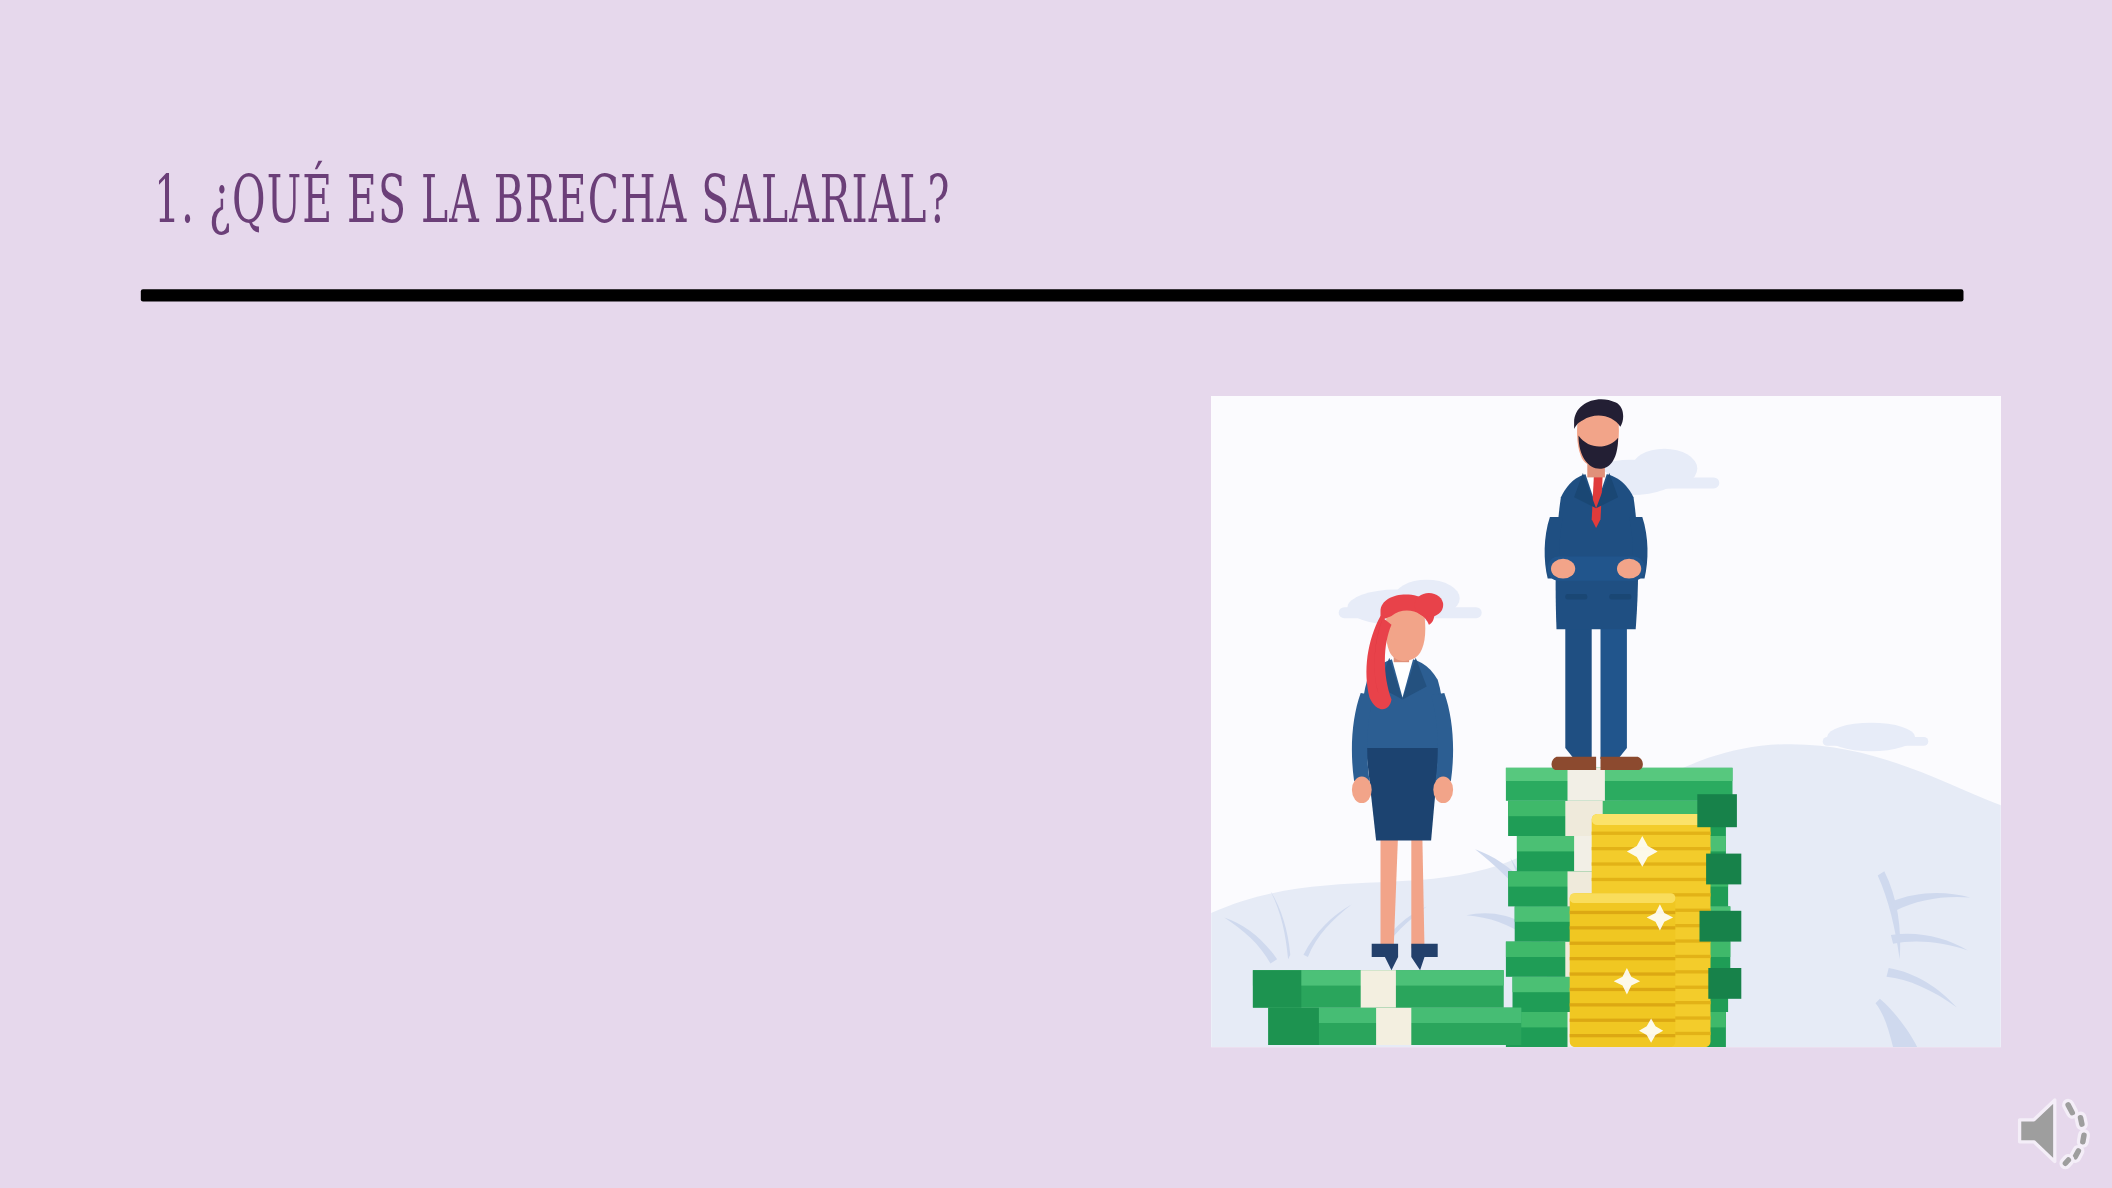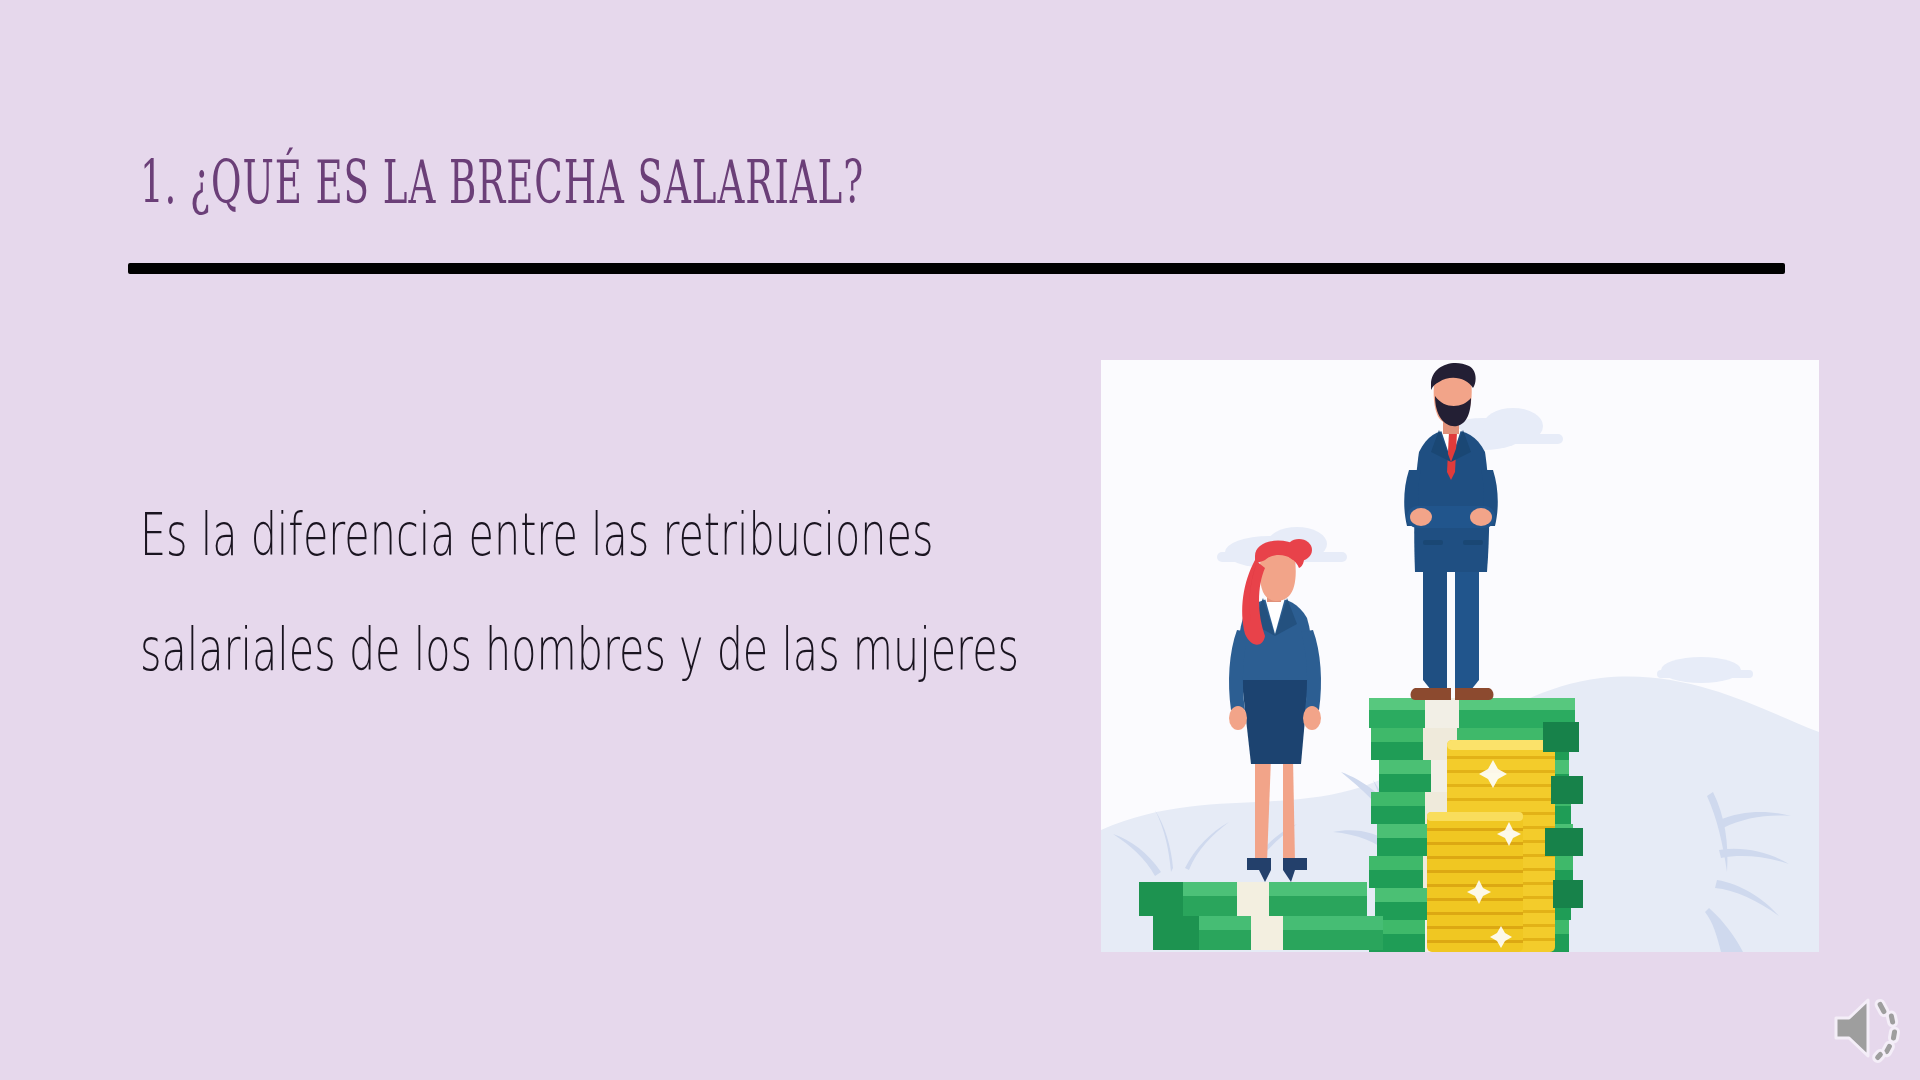--- a/index.html
+++ b/index.html
@@ -89,24 +89,20 @@
 </style>
 </head>
 <body>
 
 <div id="slide">
 
   <div id="slide-title">1. ¿QUÉ ES LA BRECHA SALARIAL?</div>
 
   <div id="title-rule"></div>
 
-  <div id="body-block">
-    <div class="body-line">Es la diferencia entre las retribuciones</div>
-    <div class="body-line">salariales de los hombres y de las mujeres</div>
-  </div>
 
   <div id="illustration-panel">
     <svg id="illustration-svg" viewBox="0 0 718 592" xmlns="http://www.w3.org/2000/svg">
 
       <rect x="0" y="0" width="718" height="592" fill="#fbfbfe"></rect>
 
       <path d="M0 592 L0 470 C90 430 170 452 250 430 C340 405 400 330 500 318 C590 308 660 350 718 372 L718 592 Z" fill="#e6ebf6"></path>
 
       <g fill="#e7ecf8">
         <g>

